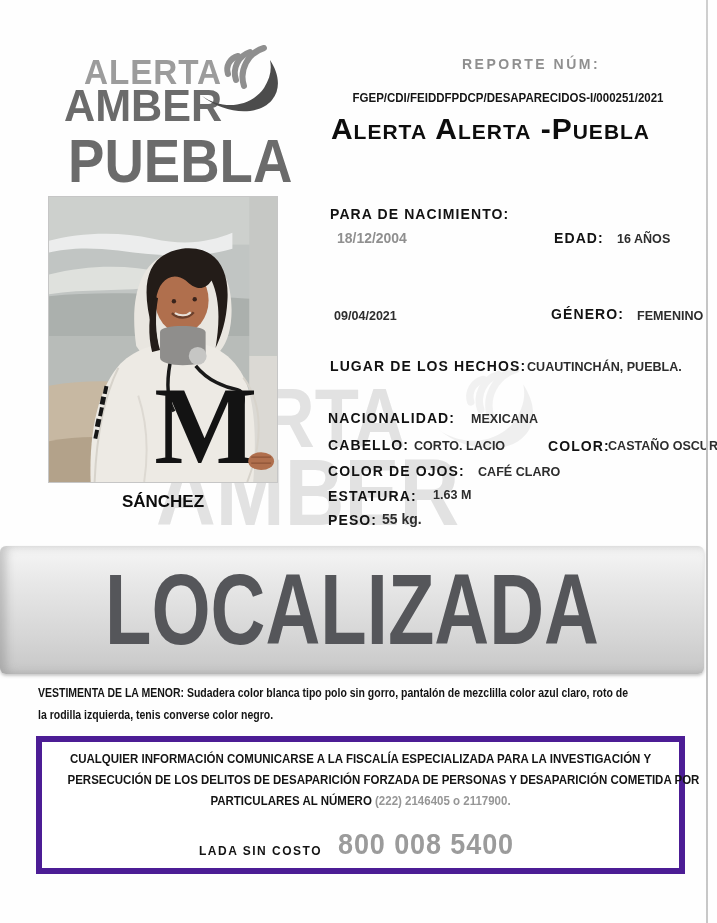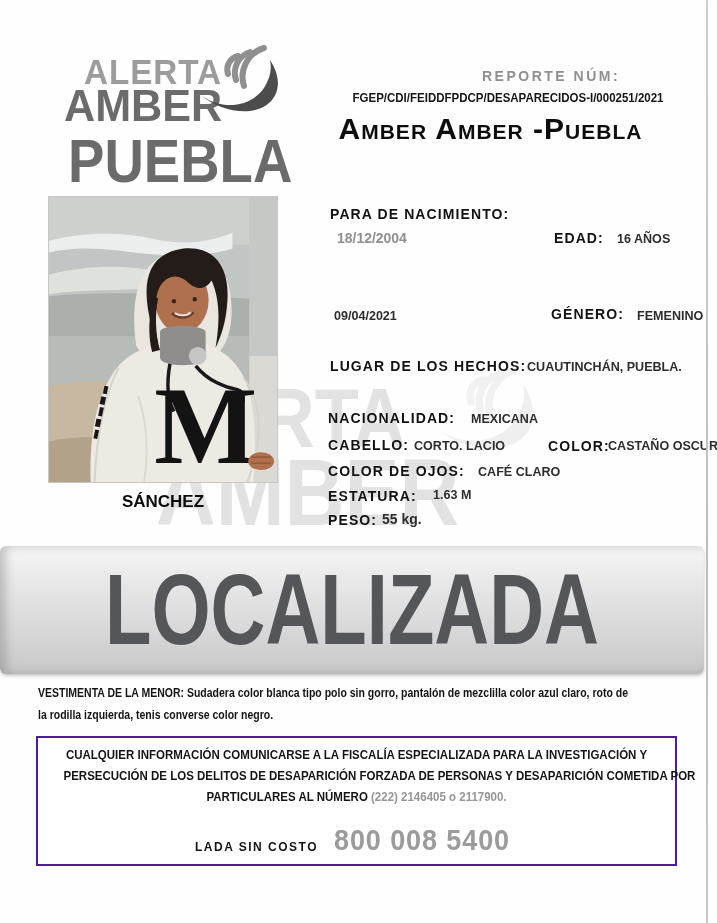--- a/index.html
+++ b/index.html
@@ -10,22 +10,22 @@
              background:linear-gradient(180deg,#cfcfcf,#bdbdbd 60%,#c8c8c8);z-index:6;}
 
   
   .logo-line{position:absolute;font-weight:bold;line-height:1;transform-origin:left top;z-index:3;}
   .logo-1{left:84px;top:54px;font-size:35px;color:#9c9c9c;transform:scaleX(.95);letter-spacing:1px;}
   .logo-2{left:64px;top:84px;font-size:44px;color:#6b6b6b;transform:scaleX(.98);}
   .logo-3{left:68px;top:130px;font-size:62px;color:#6b6b6b;transform:scaleX(.88);}
   .logo-horn{position:absolute;left:198px;top:42px;width:86px;height:80px;z-index:4;}
 
   
-  .report-label{position:absolute;left:462px;top:68px;font-size:14px;font-weight:bold;
-                color:#8f8f8f;letter-spacing:2.5px;z-index:3;margin-left:20px;}
+  .report-label{position:absolute;left:462px;top:56px;font-size:14px;font-weight:bold;
+                color:#8f8f8f;letter-spacing:2.5px;z-index:3;}
   .report-number{position:absolute;left:338px;top:91px;width:340px;text-align:center;
                  font-size:12.5px;font-weight:bold;color:#151515;transform:scaleX(.92);
                  transform-origin:center;white-space:nowrap;z-index:3;}
   .poster-title{position:absolute;left:318px;top:112px;width:345px;text-align:center;
                 font-size:30px;font-weight:bold;font-variant:small-caps;color:#0d0d0d;
                 letter-spacing:1px;white-space:nowrap;z-index:3;}
 
   
   .wm{position:absolute;font-weight:bold;color:#e2e2e2;line-height:1;transform-origin:left top;z-index:1;}
   .wm-1{left:118px;top:376px;font-size:84px;transform:scaleX(.86);}
@@ -55,21 +55,21 @@
   .banner-text{width:100%;text-align:center;font-size:100px;font-weight:bold;color:#55565a;
                line-height:126px;transform:scaleX(.76);transform-origin:center;letter-spacing:0;}
 
   
   .clothing{position:absolute;left:38px;top:682px;z-index:3;font-size:12.5px;font-weight:bold;
             color:#141414;transform:scaleX(.84);transform-origin:left top;}
   .clothing .cl-line{white-space:nowrap;line-height:22px;}
 
   
   .contact-box{position:absolute;left:36px;top:736px;width:637px;height:126px;
-               border:2px solid #4c1d95;background:#fff;z-index:3;box-sizing:content-box;}
+               border:6px solid #4c1d95;background:#fff;z-index:3;box-sizing:content-box;}
   .c-lines{padding-top:7px;}
   .c-line{text-align:center;font-size:12.5px;font-weight:bold;color:#141414;line-height:21px;
           white-space:nowrap;transform:scaleX(.92);transform-origin:center;}
   .c-gray{color:#969696;}
   .lada-label{position:absolute;left:157px;top:102px;font-size:12px;font-weight:bold;
               letter-spacing:1.5px;color:#141414;white-space:nowrap;}
   .toll-free{position:absolute;left:296px;top:85px;font-size:30px;font-weight:bold;color:#9b9b9b;
              letter-spacing:1px;transform:scaleX(.9);transform-origin:left top;white-space:nowrap;}
 </style>
 </head>
@@ -95,21 +95,21 @@
     <svg class="logo-horn" viewBox="0 0 86 80">
       <path d="M4,54 C24,68 52,66 66,46 C72,36 74,28 72,18 C80,30 84,46 74,58 C60,75 26,72 4,54 Z" fill="#4c4c4c"></path>
       <path d="M30,32 a14,14 0 0 1 10,-18" stroke="#8f8f8f" stroke-width="6" fill="none" stroke-linecap="round"></path>
       <path d="M38,38 a22,22 0 0 1 14,-28" stroke="#8f8f8f" stroke-width="6" fill="none" stroke-linecap="round"></path>
       <path d="M46,44 a30,30 0 0 1 20,-38" stroke="#8f8f8f" stroke-width="6" fill="none" stroke-linecap="round"></path>
     </svg>
   </div>
 
   <div class="report-label">REPORTE NÚM:</div>
   <div class="report-number">FGEP/CDI/FEIDDFPDCP/DESAPARECIDOS-I/000251/2021</div>
-  <div class="poster-title">Amber Amber -Puebla</div>
+  <div class="poster-title">Alerta Alerta -Puebla</div>
 
   <div class="photo" aria-label="Adolescente en la playa con sudadera blanca con letra M negra">
     <svg viewBox="0 0 230 287" preserveAspectRatio="none">
       <rect width="230" height="287" fill="#c1c5c3"></rect>
       <rect width="230" height="48" fill="#cdd0cd"></rect>
       <path d="M0,44 C30,36 70,34 105,42 C140,50 165,44 185,36 L185,52 C150,62 110,60 70,54 C40,50 15,52 0,56 Z" fill="#eceded"></path>
       <path d="M0,78 C40,68 80,68 115,76 L115,90 C75,96 35,92 0,98 Z" fill="#dfe1dd"></path>
       <path d="M0,100 C60,94 120,98 230,104 L230,140 L0,140 Z" fill="#abb0ad"></path>
       <rect y="140" width="230" height="52" fill="#b8bcb9"></rect>
       <path d="M0,190 C50,182 90,186 120,194 L120,287 L0,287 Z" fill="#c7b8a2"></path>

